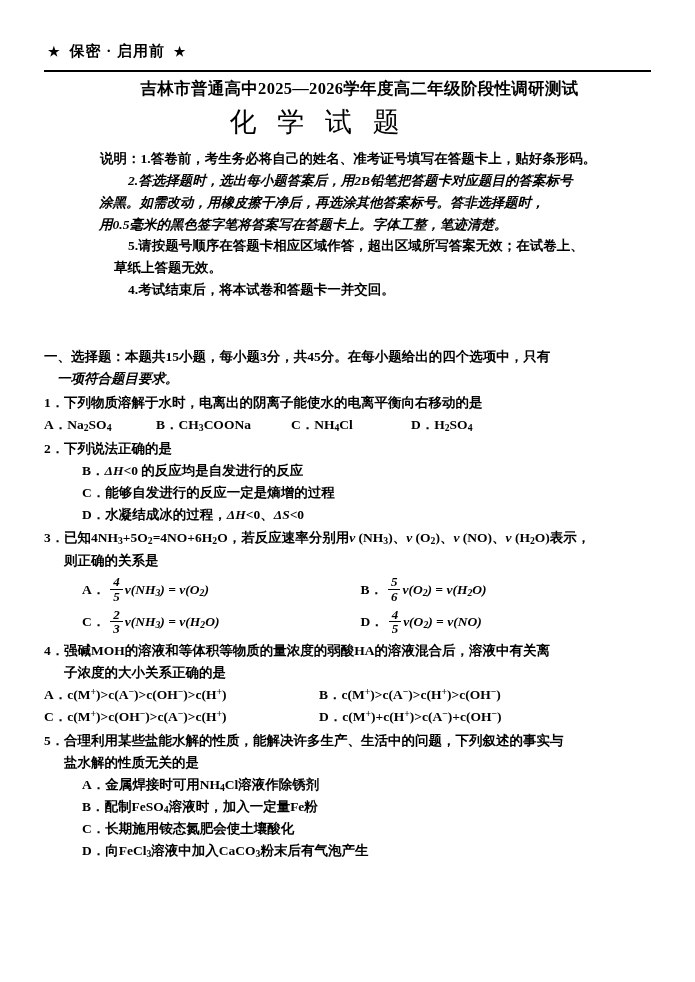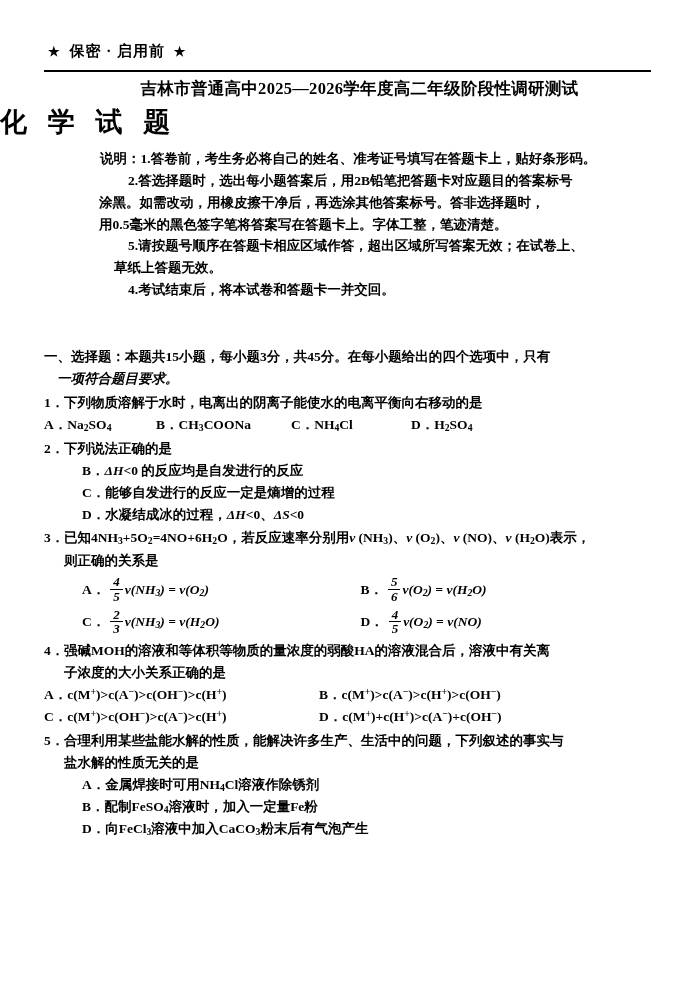--- a/index.html
+++ b/index.html
@@ -51,39 +51,40 @@
     text-align: center;
     font-size: 16.5px;
     font-weight: bold;
     letter-spacing: 0.3px;
   }
   .doc-subject {
     position: absolute;
     top: 104px;
     left: 0;
     width: 636px;
+    text-align: center;
     font-size: 27px;
-    font-weight: bold;
+    font-weight: normal;
     letter-spacing: 7px;
   }
   .notes {
     position: absolute;
     top: 148px;
     left: 44px;
     width: 607px;
     font-size: 13.5px;
     font-weight: bold;
     line-height: 1.62;
   }
   .note-row {
     display: block;
     text-align: justify;
   }
   .note-1 { margin-left: 56px; text-indent: 0; }
-  .note-2 { margin-left: 84px; text-indent: 0; }
+  .note-2 { margin-left: 84px; text-indent: 0; font-style: italic; }
   .note-2 .cont { display: block; margin-left: -29px; }
   .note-3 { margin-left: 84px; }
   .note-3 .cont { display: block; margin-left: -14px; }
   .note-4 { margin-left: 84px; }
 
   .section-head {
     position: absolute;
     top: 346px;
     left: 44px;
     width: 610px;
@@ -275,17 +276,18 @@
       <span class="opt-row grid2">
         <span class="o">C．c(M<sup>+</sup>)&gt;c(OH<sup>−</sup>)&gt;c(A<sup>−</sup>)&gt;c(H<sup>+</sup>)</span><span class="o">D．c(M<sup>+</sup>)+c(H<sup>+</sup>)&gt;c(A<sup>−</sup>)+c(OH<sup>−</sup>)</span>
       </span>
     </div>
 
     <div class="q">
       <span class="q-stem"><span class="qnum">5．</span><span>合理利用某些盐能水解的性质，能解决许多生产、生活中的问题，下列叙述的事实与</span></span>
       <span class="q-stem-cont">盐水解的性质无关的是</span>
       <span class="opt">A．金属焊接时可用NH<sub>4</sub>Cl溶液作除锈剂</span>
       <span class="opt">B．配制FeSO<sub>4</sub>溶液时，加入一定量Fe粉</span>
+      <span class="opt">C．长期施用铵态氮肥会使土壤酸化</span>
       <span class="opt">D．向FeCl<sub>3</sub>溶液中加入CaCO<sub>3</sub>粉末后有气泡产生</span>
     </div>
 
   </div>
 </div>
 
 </body></html>

